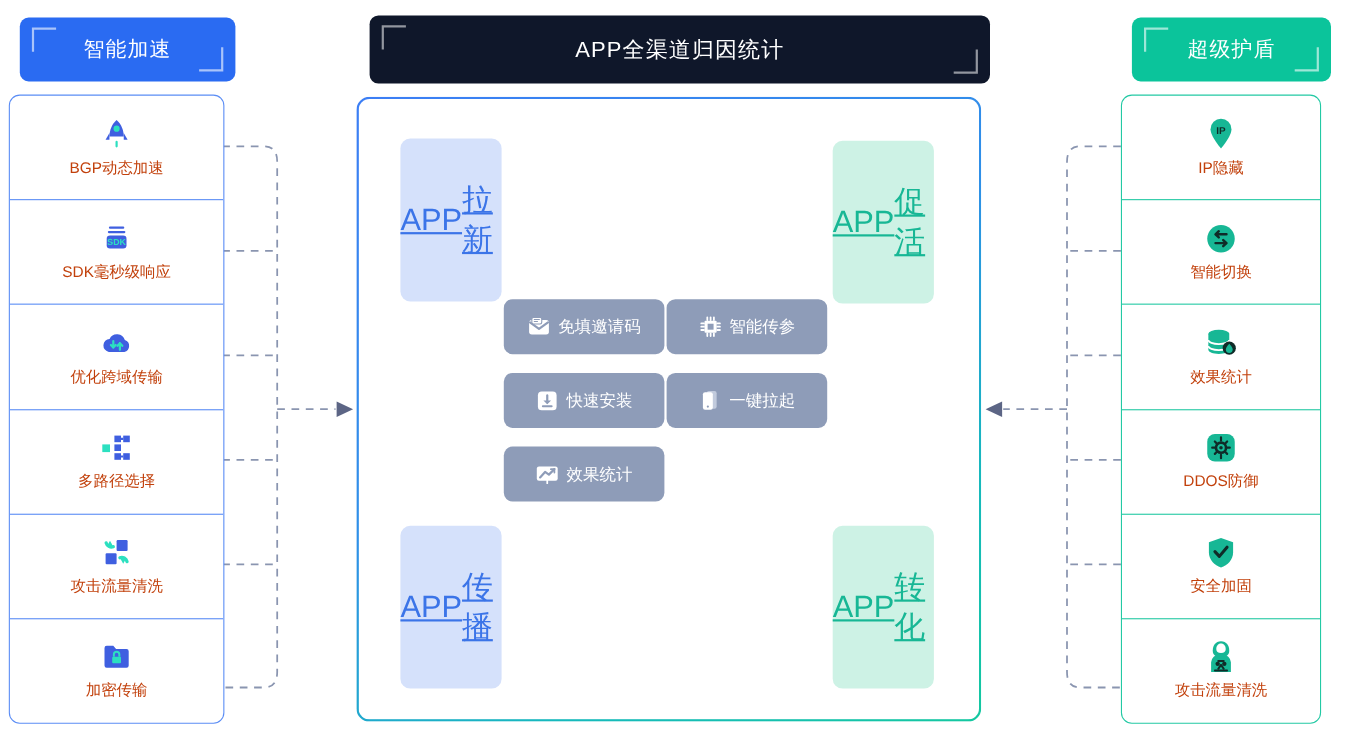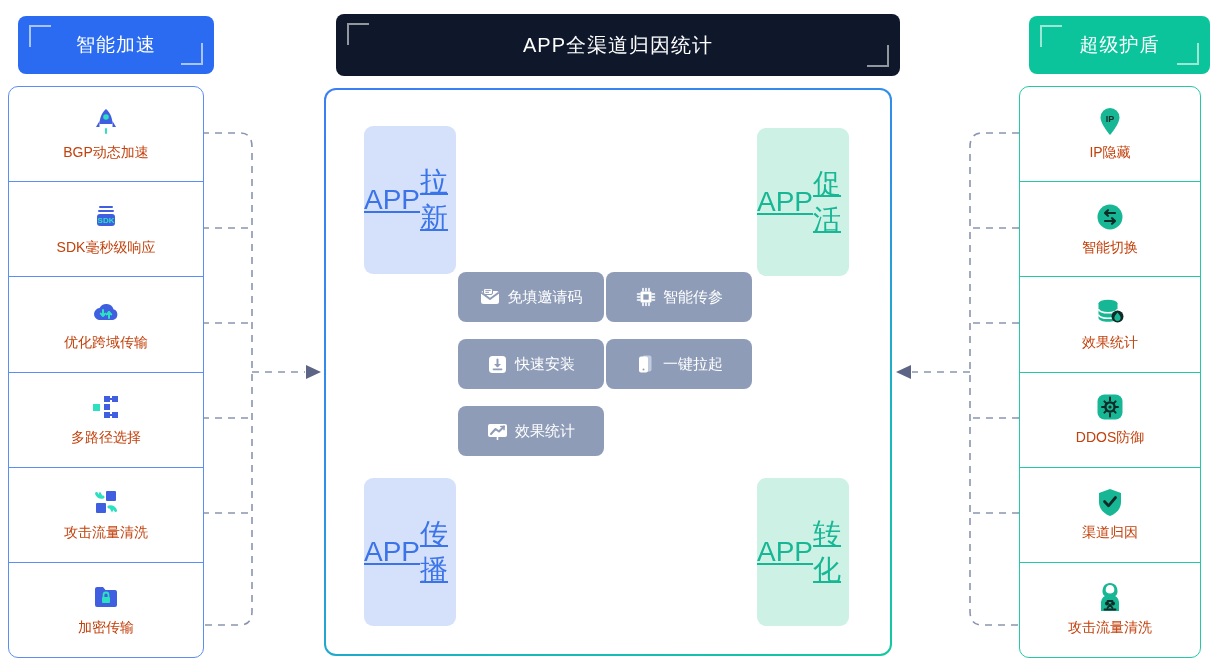--- a/index.html
+++ b/index.html
@@ -385,21 +385,21 @@
       <span class="feature-label">DDOS防御</span>
     </div>
 
     <div class="feature-cell">
       <span class="feature-icon">
         <svg width="26" height="29" viewBox="0 0 26 29">
           <path d="M13 1 L24 5 V14 C24 21 19 25.8 13 28 C7 25.8 2 21 2 14 V5 Z" fill="#17b795"></path>
           <path d="M7.5 13.5 L11.5 17.8 L18.5 9.5" stroke="#0f2b28" stroke-width="2.8" fill="none" stroke-linecap="round" stroke-linejoin="round"></path>
         </svg>
       </span>
-      <span class="feature-label">渠道归因</span>
+      <span class="feature-label">安全加固</span>
     </div>
 
     <div class="feature-cell">
       <span class="feature-icon">
         <svg width="28" height="30" viewBox="0 0 28 30">
           <path d="M14 1 C19 1 21.5 5 21.5 9.5 C21.5 13 19 15.5 14 15.5 C9 15.5 6.5 13 6.5 9.5 C6.5 5 9 1 14 1 Z" fill="#17b795"></path>
           <path d="M14 3 C16.8 3 18.3 5.3 18.3 8 C18.3 10.2 16.8 11.6 14 11.6 C11.2 11.6 9.7 10.2 9.7 8 C9.7 5.3 11.2 3 14 3 Z" fill="#fff"></path>
           <path d="M5 29 V20 A7.5 7.5 0 0 1 12.5 13 H15.5 A7.5 7.5 0 0 1 23 20 V29 Z" fill="#17b795"></path>
           <circle cx="11" cy="21.5" r="2" fill="#0f2b28"></circle>
           <circle cx="17" cy="21.5" r="2" fill="#0f2b28"></circle>

